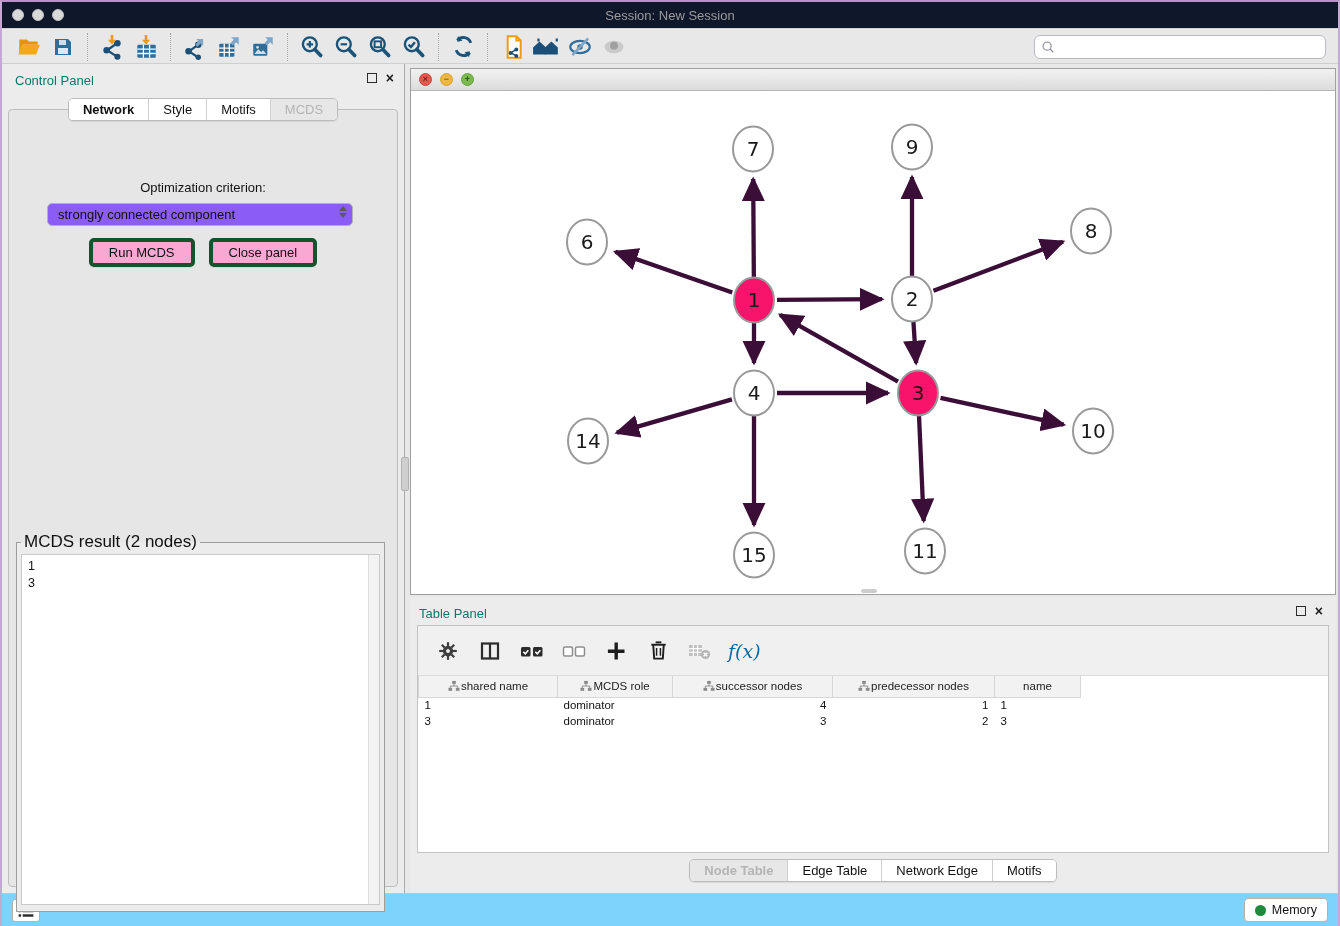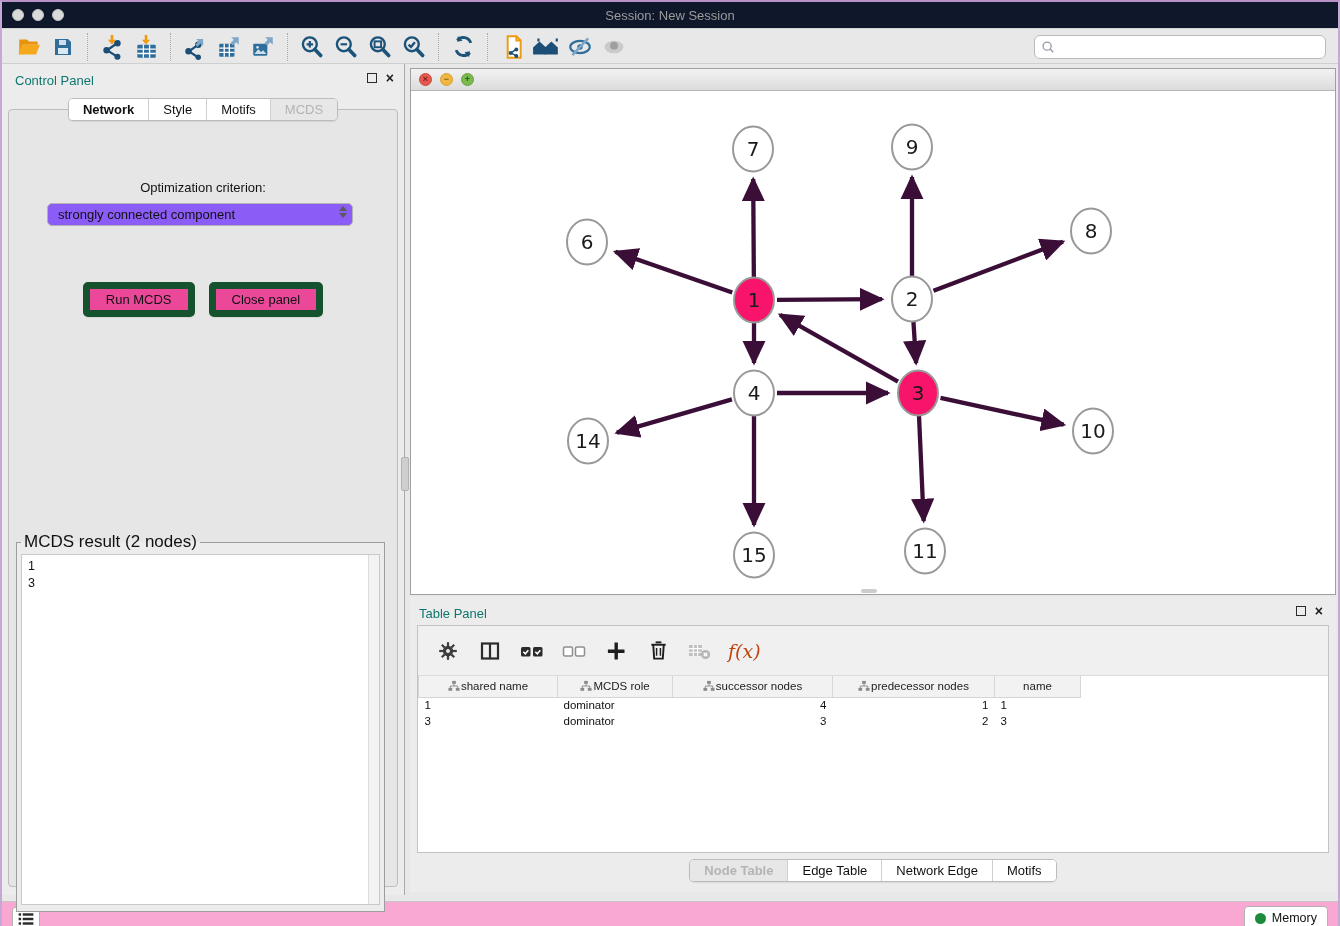--- a/index.html
+++ b/index.html
@@ -35,21 +35,21 @@
   .seg .tab:first-child { border-left:none;font-weight:bold; }
   .seg .tab.active { background:#e7e7e7; color:#b4b4b4; }
   .cp-content { position:absolute; left:6px; right:6px; top:45px; bottom:8px; border:1px solid #bdbdbd; border-radius:4px; background:#e6e6e6; z-index:1; }
   .opt-label { position:absolute; left:0; right:0; top:70px; text-align:center; font-size:13px; color:#121212; }
   .criterion { position:absolute; left:38px; right:44px; top:93px; height:23px; background:#8b5cf6; border:1px solid #b3b3b3; border-radius:5px; font-size:13px; color:#111; display:flex; align-items:center; padding-left:10px; cursor:pointer; }
   .criterion .stepper { position:absolute; right:5px; top:2px; display:flex; flex-direction:column; gap:2px; align-items:center; }
   .criterion .stepper i { width:0; height:0; border-left:4px solid transparent; border-right:4px solid transparent; display:block; }
   .criterion .stepper .up { border-bottom:5px solid #5a5a5a; }
   .criterion .stepper .dn { border-top:5px solid #5a5a5a; }
   .cp-buttons { position:absolute; left:0; right:0; top:128px; display:flex; justify-content:center; gap:14px; }
-  .btn { background:#ec4899; border:7px solid #14532d; border-radius:5px; font-size:13px; color:#111; padding:3px 16px; cursor:pointer; box-shadow:0 1px 1px rgba(0,0,0,.07); font-family:"Liberation Sans",sans-serif;margin-top:44px;}
+  .btn { background:#f9a8d4; border:4px solid #14532d; border-radius:5px; font-size:13px; color:#111; padding:3px 16px; cursor:pointer; box-shadow:0 1px 1px rgba(0,0,0,.07); font-family:"Liberation Sans",sans-serif;}
   .result-fieldset { position:absolute; left:7px; right:12px; top:422px; height:380px; border:1px solid #9d9d9d; background:#ececec; }
   .result-fieldset legend { font-size:17px; color:#111; margin-left:4px; padding:0 3px; }
   .result-box { position:absolute; left:4px; right:4px; top:2px; bottom:6px; background:#fff; border:1px solid #c9c9c9; font-size:12.5px; color:#111; padding:3px 6px; line-height:17px; }
   .result-scroll { position:absolute; right:0; top:0; bottom:0; width:11px; background:#f3f3f3; border-left:1px solid #ddd; }
   .splitter { position:absolute; left:399px; top:455px; width:8px; height:34px; background:#cfcfcf; border:1px solid #b2b2b2; border-radius:2px; z-index:5;}
   
   .netwin { position:absolute; left:408px; top:66px; width:926px; height:527px; border:1px solid #9f9f9f; background:#fff; }
   .netwin .nethead { height:22px; background:linear-gradient(#f2f2f2,#dcdcdc); border-bottom:1px solid #b5b5b5; position:relative; }
   .nethead .ntitle { position:absolute; left:0; right:0; top:3px; text-align:center; font-size:13px; color:#222; }
   .traffic { position:absolute; left:8px; top:4px; display:flex; gap:8px; }
@@ -57,30 +57,30 @@
   .traffic .red { background:#e35a51; border:1px solid #c94840; color:rgba(90,0,0,.7);}
   .traffic .yel { background:#efb73f; border:1px solid #d6a02e; }
   .traffic .grn { background:#7cb94f; border:1px solid #67a23c; color:rgba(0,60,0,.7);}
   .netcanvas { position:absolute; left:0; top:22px; right:0; bottom:0; background:#fff; overflow:hidden;}
   .hscroll-thumb { position:absolute; left:450px; bottom:1px; width:16px; height:4px; background:#cdcdcd; border-radius:2px; }
   
   .table-panel { position:absolute; left:408px; top:595px; width:926px; height:295px; background:#ececec; }
   .tp-inner { position:absolute; left:7px; right:7px; top:28px; height:228px; background:#fff; border:1px solid #c3c3c3; }
   .tp-toolbar { height:50px; background:#f0f0f0; border-bottom:1px solid #dcdcdc; display:flex; align-items:center; padding-left:12px; gap:6px; }
   .tp-toolbar .ticon { width:36px; }
-  .fx-label { font-size:19px; font-style:italic; color:#c2410c; font-family:"DejaVu Serif", serif; margin-left:4px; cursor:default;}
+  .fx-label { font-size:19px; font-style:italic; color:#0369a1; font-family:"DejaVu Serif", serif; margin-left:4px; cursor:default;}
   table.datatable { border-collapse:collapse; width:663px; table-layout:fixed; }
   .datatable th { background:#f2f2f2; border:1px solid #d6d6d6; border-top:none; font-weight:normal; font-size:11.5px; color:#222; height:21px; padding:0 4px; }
   .datatable th .hwrap { display:flex; align-items:center; gap:1px; justify-content:center;}
   .datatable td { font-size:11.5px; color:#111; height:16px; padding:0 6px; border:none; }
   .datatable td.num { text-align:right; }
   .col-shared{width:139px}.col-role{width:115px}.col-succ{width:160px}.col-pred{width:162px}.col-name{width:86px}
   .tp-tabs { position:absolute; left:0; right:0; top:262px; display:flex; justify-content:center; }
   
-  .statusbar { position:absolute; left:0; bottom:0; width:100%; height:25px; background:#f9a8d4; border-top:1px solid #c6c6c6; }
+  .statusbar { position:absolute; left:0; bottom:0; width:100%; height:33px; background:#7dd3fc; border-top:1px solid #c6c6c6; }
   .listbtn { position:absolute; left:10px; top:5px; width:28px; height:23px; background:#fff; border:1px solid #b2b2b2; border-radius:3px; display:flex; align-items:center; justify-content:center; cursor:pointer; }
   .membtn { position:absolute; right:10px; top:4px; height:24px; background:#fff; border:1px solid #b2b2b2; border-radius:4px; display:flex; align-items:center; gap:6px; padding:0 10px; font-size:12.5px; color:#111; cursor:pointer; }
   .memdot { width:11px; height:11px; border-radius:50%; background:#1d8a3c; }
 </style>
 </head>
 <body>
 
 <div class="titlebar">
   <span class="tl-dot t1"></span>
   <span class="tl-dot t2"></span>

